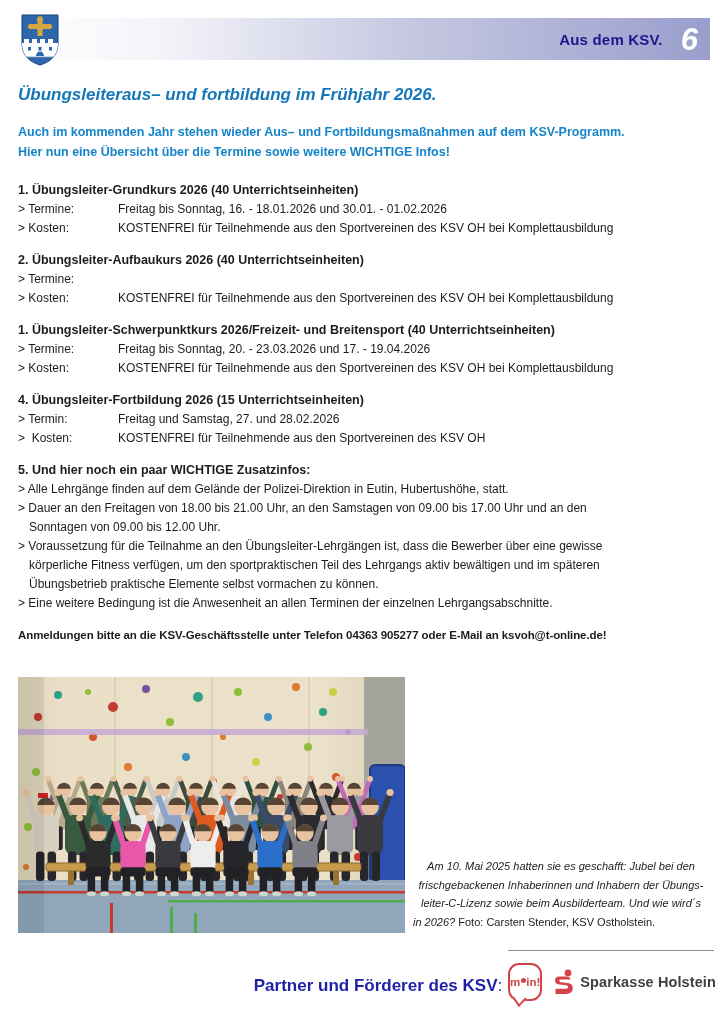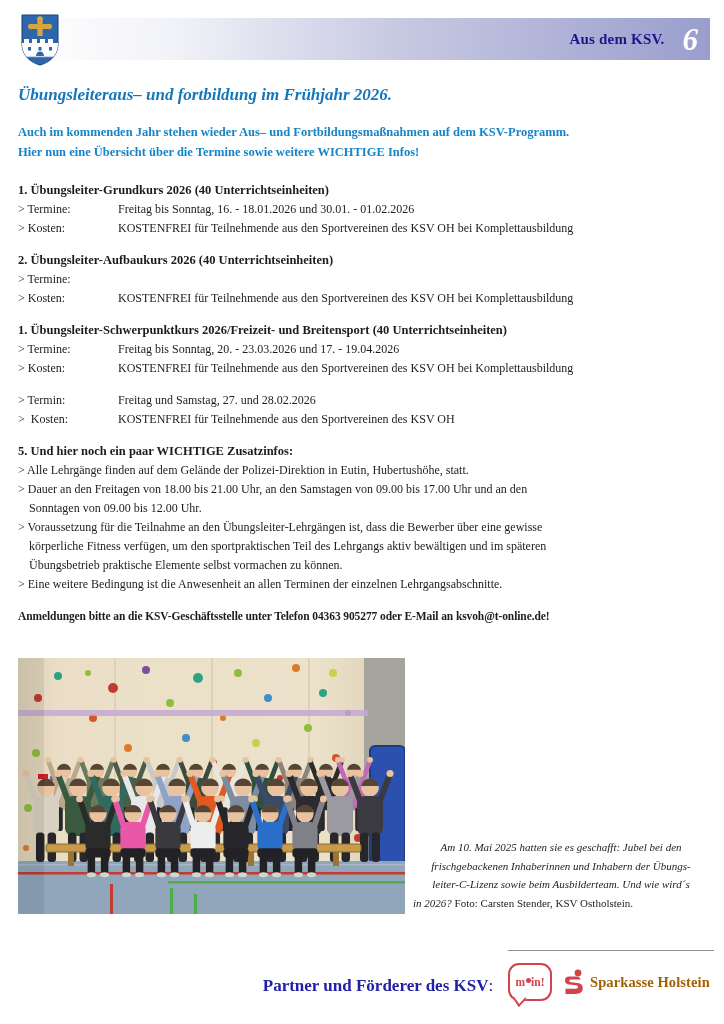--- a/index.html
+++ b/index.html
@@ -2,21 +2,21 @@
 <html lang="de"><head>
 <meta charset="utf-8">
 <style>
   html,body{margin:0;padding:0;background:#fff;}
   .page{
     position:relative;
     width:724px;height:1024px;
     margin:0 auto;
     background:#ffffff;
     overflow:hidden;
-    font-family:Liberation Serif, serif;
+    font-family:Liberation Sans, sans-serif;
     color:#1c1c1c;
   }
   
   .headerbar{
     position:absolute;left:18px;top:18px;width:692px;height:42px;
     background:linear-gradient(90deg,#ffffff 0%,#f2f3f8 22%,#c7c9e2 55%,#9a9ecd 100%);
     display:flex;align-items:center;justify-content:flex-end;
     padding:0;box-sizing:border-box;
   }
   .header-badge{
@@ -79,21 +79,21 @@
     background:#fff;
   }
   .moin:after{
     content:"";position:absolute;left:4px;bottom:-5px;width:9px;height:9px;
     background:#fff;border-right:2px solid #d2434b;border-bottom:2px solid #d2434b;
     transform:rotate(55deg) skew(12deg);
   }
   .moin-text{font-size:11.5px;font-weight:700;color:#d2434b;display:flex;align-items:center;}
   .moin-dot{width:5px;height:5px;border-radius:50%;background:#d2434b;display:inline-block;margin:0 .5px 4px .5px;}
   .spk{display:flex;align-items:center;gap:6px;}
-  .spk-label{font-size:14.5px;font-weight:700;color:#a16207;white-space:nowrap;letter-spacing:.1px;}
+  .spk-label{font-size:14.5px;font-weight:700;color:#404040;white-space:nowrap;letter-spacing:.1px;}
 </style>
 </head>
 <body>
 
 <div class="page">
 
   <div class="headerbar">
     <span class="header-badge">Aus dem KSV.</span>
     <span class="header-pageno">6</span>
     <svg class="crest" viewBox="0 0 40 52">
@@ -165,20 +165,21 @@
           <span class="lbl">&gt; Termine:</span>
           <span class="val">Freitag bis Sonntag, 20. - 23.03.2026 und 17. - 19.04.2026</span>
         </div>
         <div class="row">
           <span class="lbl">&gt; Kosten:</span>
           <span class="val">KOSTENFREI für Teilnehmende aus den Sportvereinen des KSV OH bei Komplettausbildung</span>
         </div>
       </div>
 
       <div class="course">
+        <div class="course-title">4. Übungsleiter-Fortbildung 2026 (15 Unterrichtseinheiten)</div>
         <div class="row">
           <span class="lbl">&gt; Termin:</span>
           <span class="val">Freitag und Samstag, 27. und 28.02.2026</span>
         </div>
         <div class="row">
           <span class="lbl">&gt;  Kosten:</span>
           <span class="val">KOSTENFREI für Teilnehmende aus den Sportvereinen des KSV OH</span>
         </div>
       </div>
 

